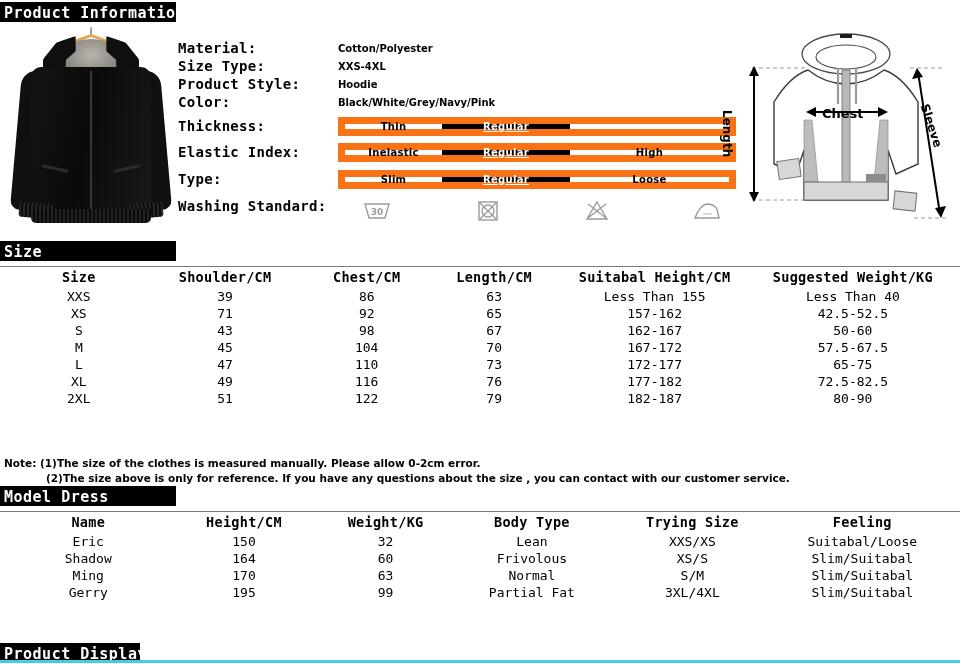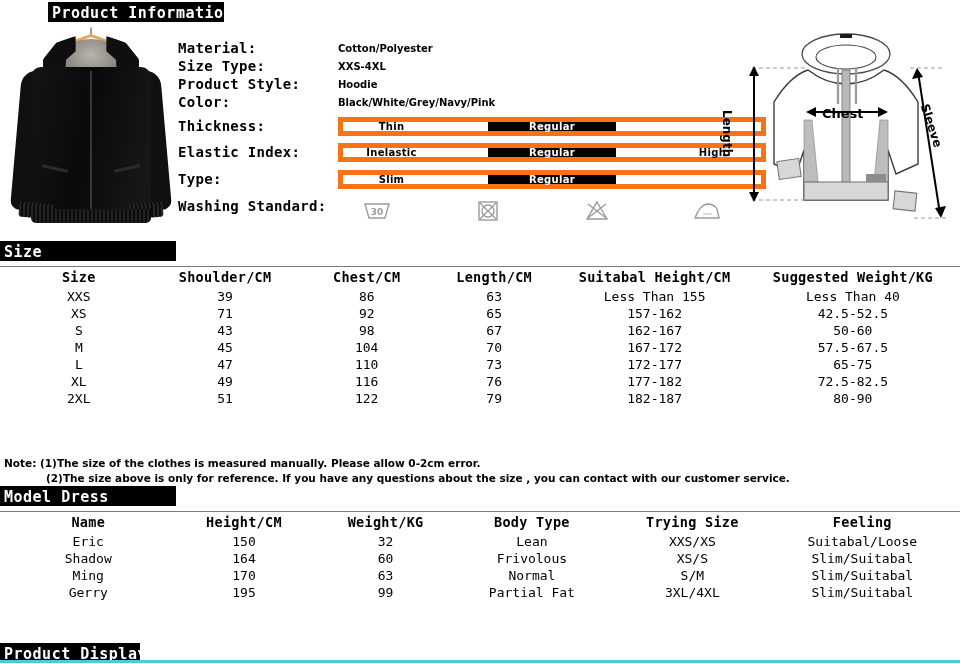--- a/index.html
+++ b/index.html
@@ -26,21 +26,21 @@
     font-family: "DejaVu Sans Mono", "Liberation Mono", monospace;
     font-weight: bold;
     font-size: 15px;
     line-height: 20px;
     height: 20px;
     padding: 1px 4px 1px 4px;
     box-sizing: border-box;
     letter-spacing: 0.5px;
     white-space: nowrap;
   }
-  #bar-product-information { top: 2px;   width: 176px; margin-left: 48px; }
+  #bar-product-information { top: 2px;   width: 176px; }
   #bar-size               { top: 241px;  width: 176px; }
   #bar-model-dress        { top: 486px;  width: 176px; }
   #bar-product-display    { top: 643px;  width: 140px; }
 
   .cyan-rule {
     position: absolute;
     left: 0;
     top: 660px;
     width: 960px;
     height: 3px;
@@ -187,46 +187,45 @@
 
   #value-material      { top: 42px; }
   #value-size-type     { top: 60px; }
   #value-product-style { top: 78px; }
   #value-color         { top: 96px; }
 
   
   .option-bar {
     position: absolute;
     left: 338px;
-    width: 428px;
+    width: 398px;
     height: 19px;
     display: flex;
-    border: 5px solid #f97316;
+    border: 7px solid #f97316;
     box-sizing: border-box;
     background: #ffffff;
-    gap: 48px;
   }
   #bar-thickness { top: 117px; }
   #bar-elastic   { top: 143px; }
   #bar-type      { top: 170px; }
 
   .option-cell {
     display: flex;
     align-items: center;
     justify-content: center;
     font-family: "DejaVu Sans", "Liberation Sans", sans-serif;
     font-weight: bold;
     font-size: 10px;
     letter-spacing: 0.3px;
     background: #ffffff;
     color: #000000;
     box-sizing: border-box;
   }
   .option-cell.c1 { width: 97px; }
-  .option-cell.c2 { width: 128px; }
+  .option-cell.c2 { width: 128px; text-decoration: underline; }
   .option-cell.c3 { flex: 1; }
   .option-cell.selected {
     background: #000000;
     color: #ffffff;
   }
 
   
   .wash-icons {
     position: absolute;
     left: 338px;
@@ -372,20 +371,21 @@
 <div class="option-bar" id="bar-elastic">
   <div class="option-cell c1">Inelastic</div>
   <div class="option-cell c2 selected">Regular</div>
   <div class="option-cell c3">High</div>
 </div>
 
 <div class="spec-label" id="label-type">Type:</div>
 <div class="option-bar" id="bar-type">
   <div class="option-cell c1">Slim</div>
   <div class="option-cell c2 selected">Regular</div>
+  <div class="option-cell c3">Loose</div>
 </div>
 
 <div class="spec-label" id="label-washing">Washing Standard:</div>
 
 <div class="wash-icons">
   <div class="wash-icon" id="icon-wash30">
     <svg width="34" height="28" viewBox="0 0 34 28">
       <path d="M5 8 L29 8 L25 22 L9 22 Z" fill="none" stroke="#9b9b9b" stroke-width="1.4"></path>
       <text x="17" y="19" font-family="DejaVu Sans, sans-serif" font-size="9" font-weight="bold" fill="#9b9b9b" text-anchor="middle">30</text>
     </svg>

